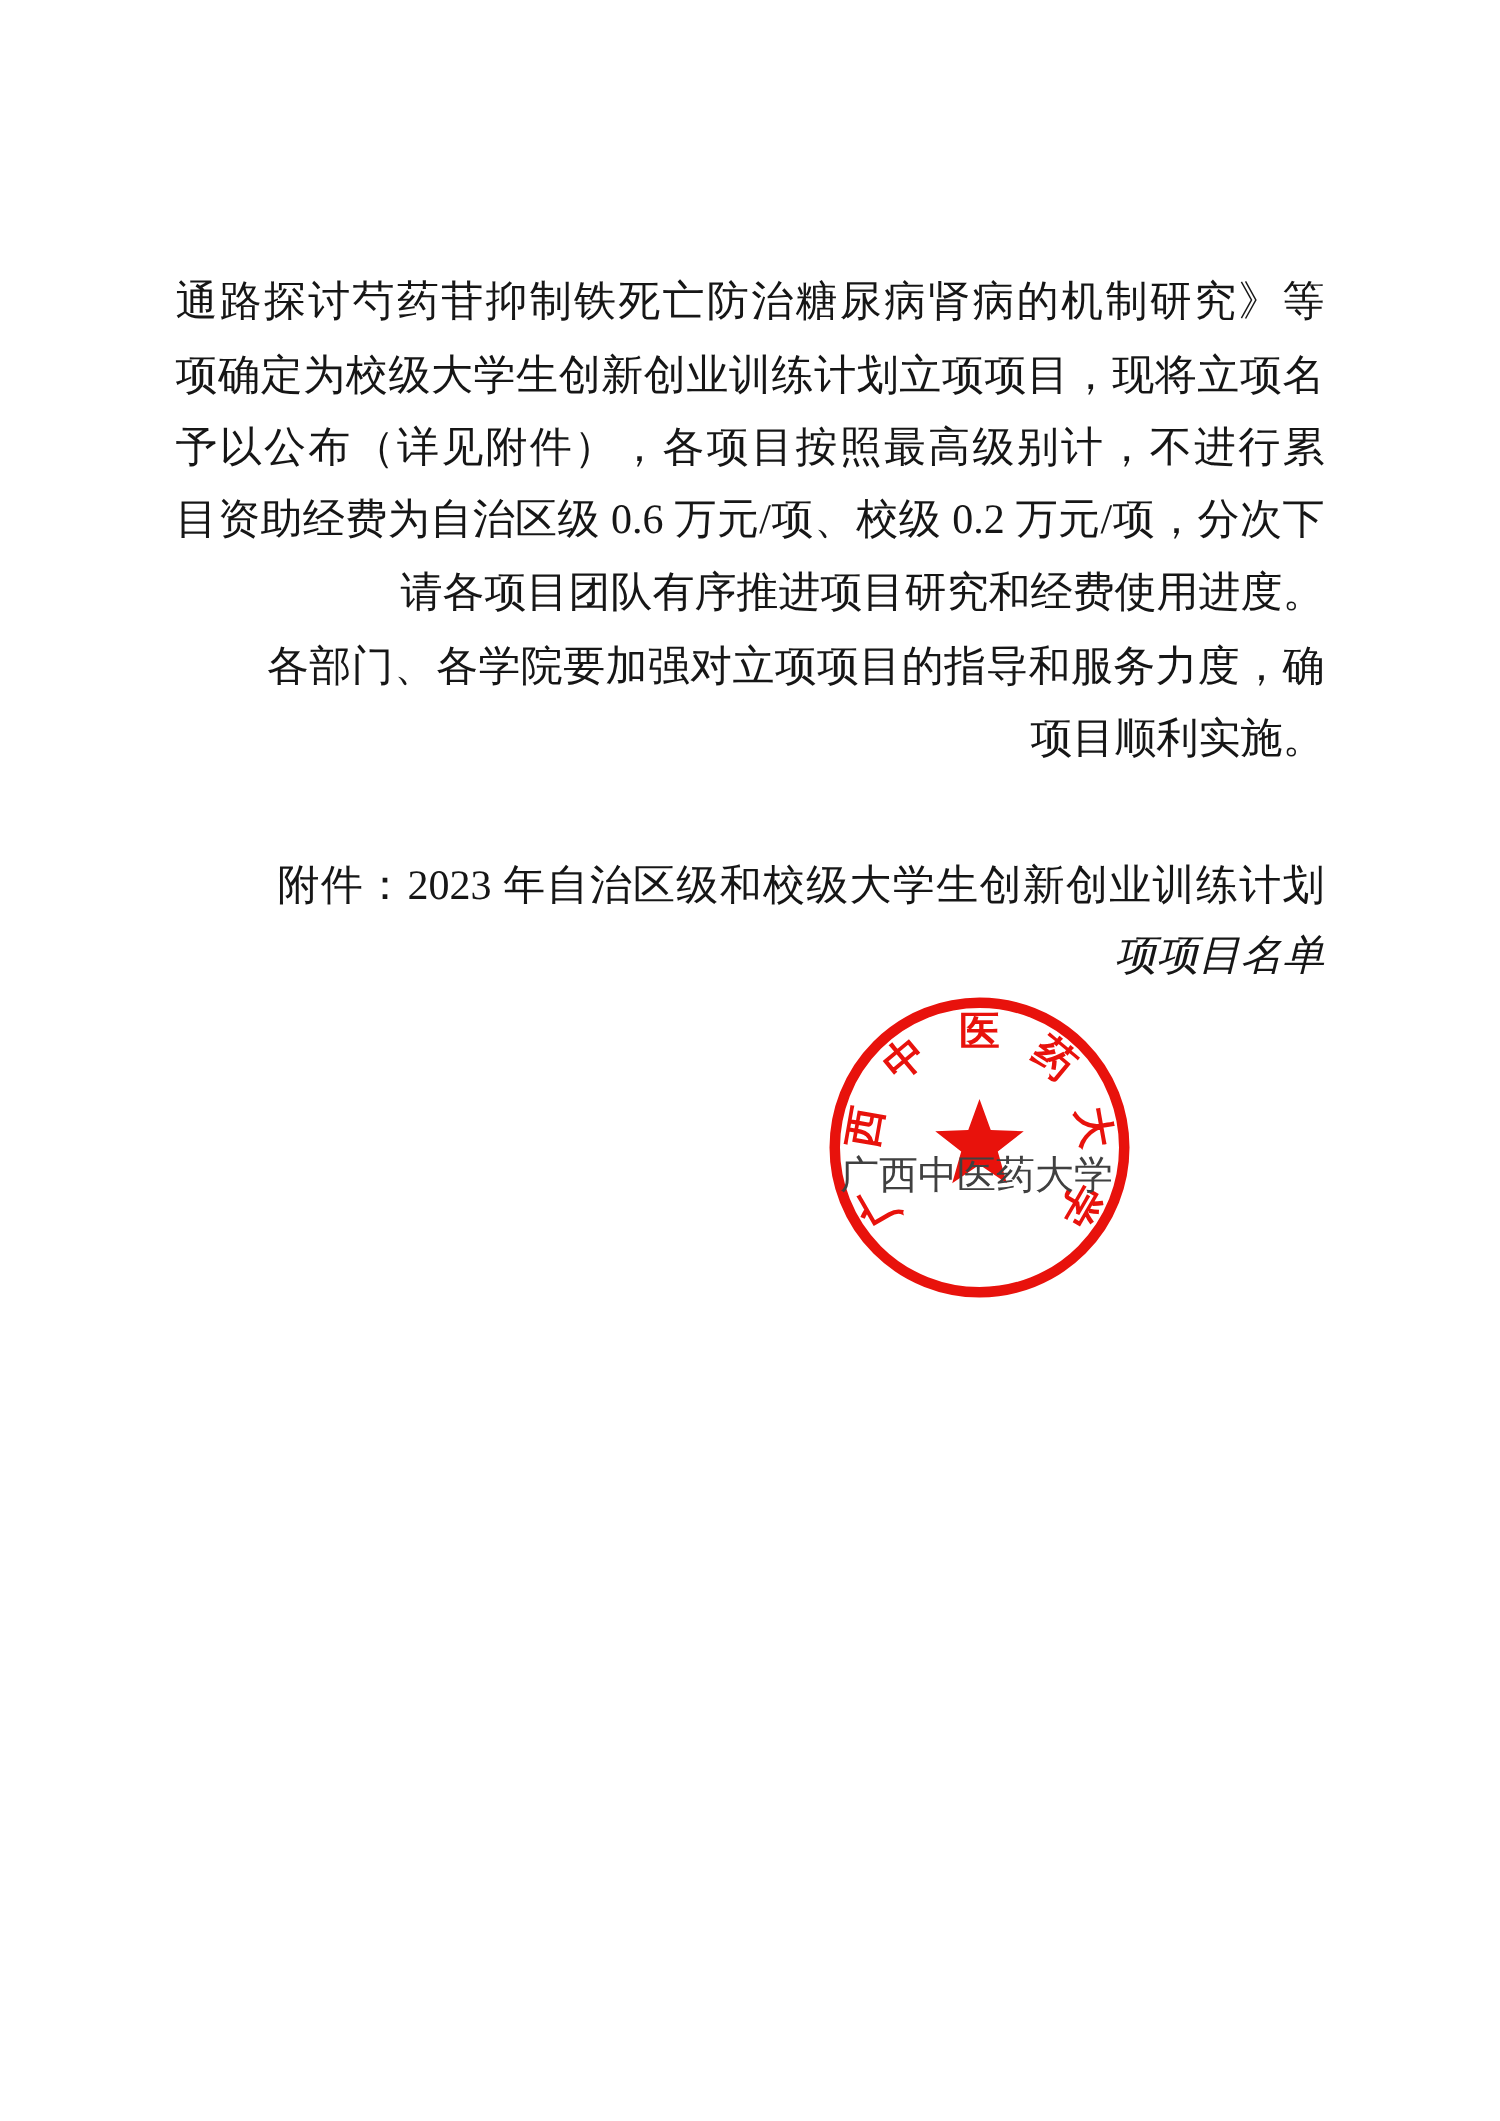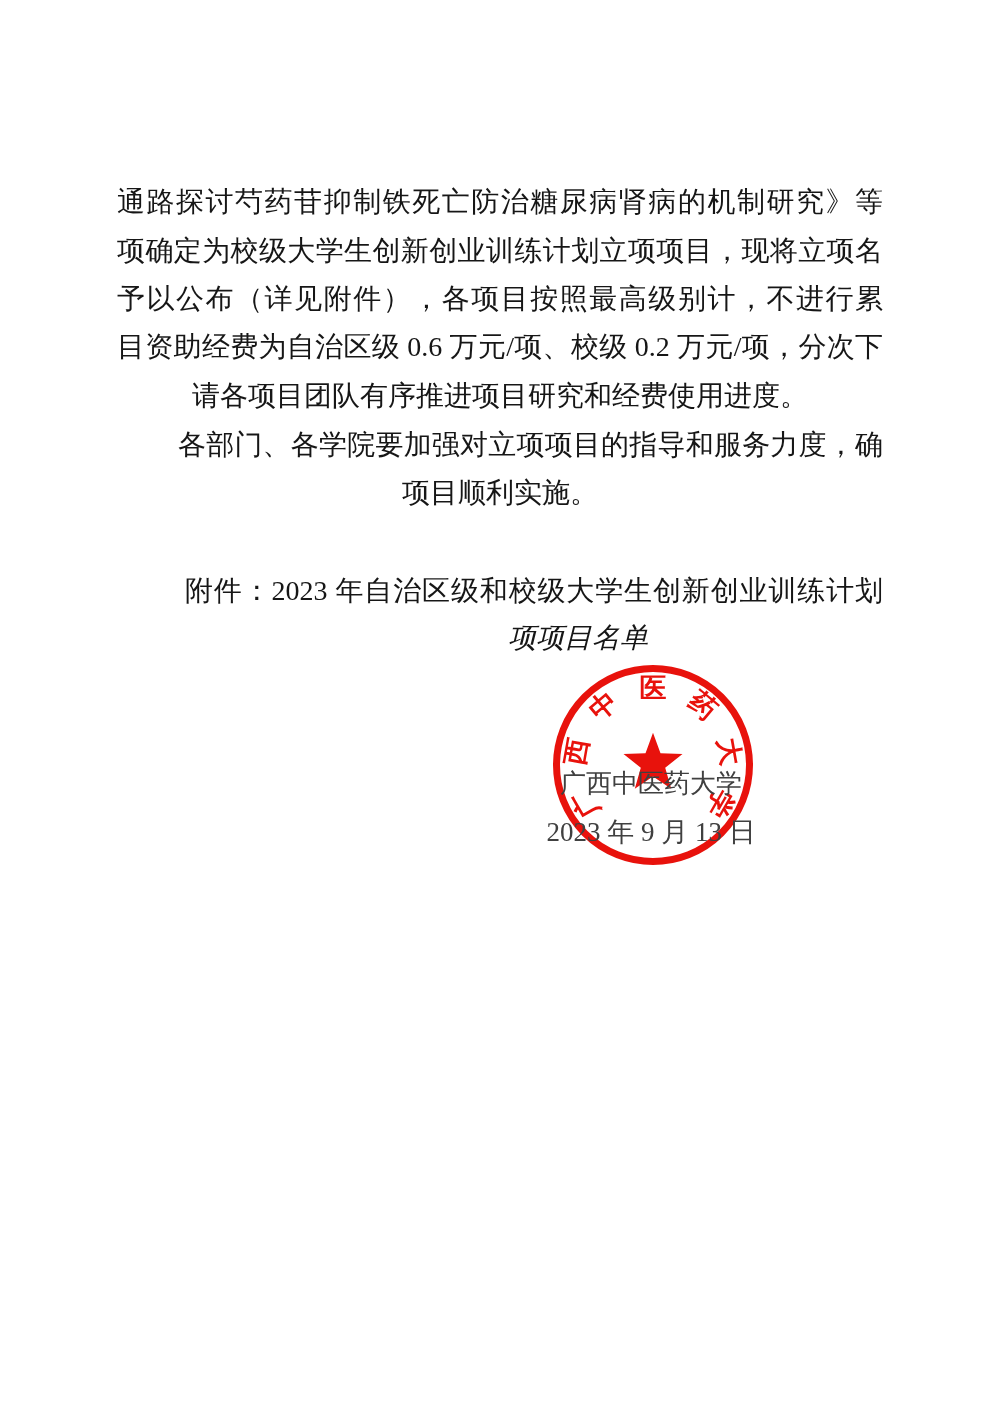--- a/index.html
+++ b/index.html
@@ -24,21 +24,21 @@
     font-size: 28px;
     line-height: 49px;
     overflow: hidden;
     white-space: normal;
   }
   .just {
     text-align: justify;
     text-align-last: justify;
   }
   .left {
-    text-align: center;
+    text-align: right;
   }
   
   .seal {
     position: absolute;
     left: 553px;
     top: 665px;
     width: 200px;
     height: 200px;
     box-sizing: border-box;
     border: 7px solid #e8120c;
@@ -110,15 +110,14 @@
     <span class="seal-char" style="transform:translate(-50%,-50%) rotate(0deg) translateY(-77px);">医</span>
     <span class="seal-char" style="transform:translate(-50%,-50%) rotate(40deg) translateY(-77px);">药</span>
     <span class="seal-char" style="transform:translate(-50%,-50%) rotate(80deg) translateY(-77px);">大</span>
     <span class="seal-char" style="transform:translate(-50%,-50%) rotate(120deg) translateY(-77px);">学</span>
     <svg class="seal-star" width="64" height="64" viewBox="-32 -32 64 64">
       <polygon points="0,-31 7.5,-10.4 29.5,-9.6 12.2,4 18.2,25.1 0,12.8 -18.2,25.1 -12.2,4 -29.5,-9.6 -7.5,-10.4" fill="#e8120c"></polygon>
     </svg>
   </div>
 
   <div class="seal-overlay-text org-name">广西中医药大学</div>
-  <div class="seal-overlay-text seal-date">2023 年 9 月 13 日</div>
 
 </div>
 
 </body></html>

